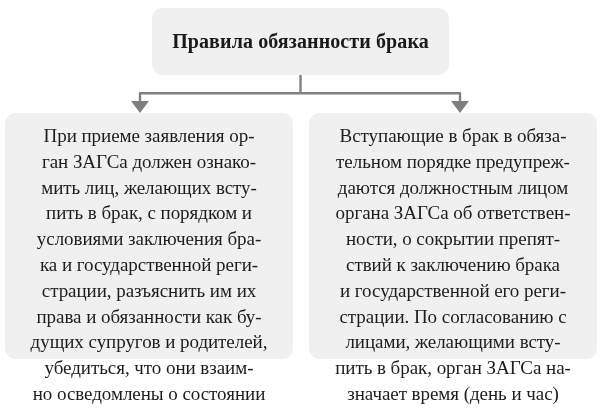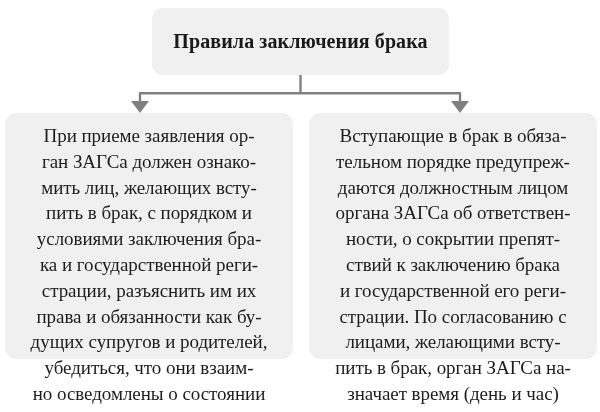--- a/index.html
+++ b/index.html
@@ -80,21 +80,21 @@
     width: 100%;
     letter-spacing: -0.05px;
   }
 </style>
 </head>
 <body>
 
 <div class="diagram">
 
   <div class="title-box">
-    <div class="title-text">Правила заключения брака</div>
+    <div class="title-text">Правила обязанности брака</div>
   </div>
 
   <svg class="connector" width="600" height="48" viewBox="0 0 600 48">
 
     <line x1="300.5" y1="5" x2="300.5" y2="23.5" stroke="#808080" stroke-width="2.4"></line>
 
     <line x1="139" y1="23.2" x2="461" y2="23.2" stroke="#808080" stroke-width="2.4"></line>
 
     <line x1="140" y1="23.2" x2="140" y2="32" stroke="#808080" stroke-width="2.4"></line>
 

